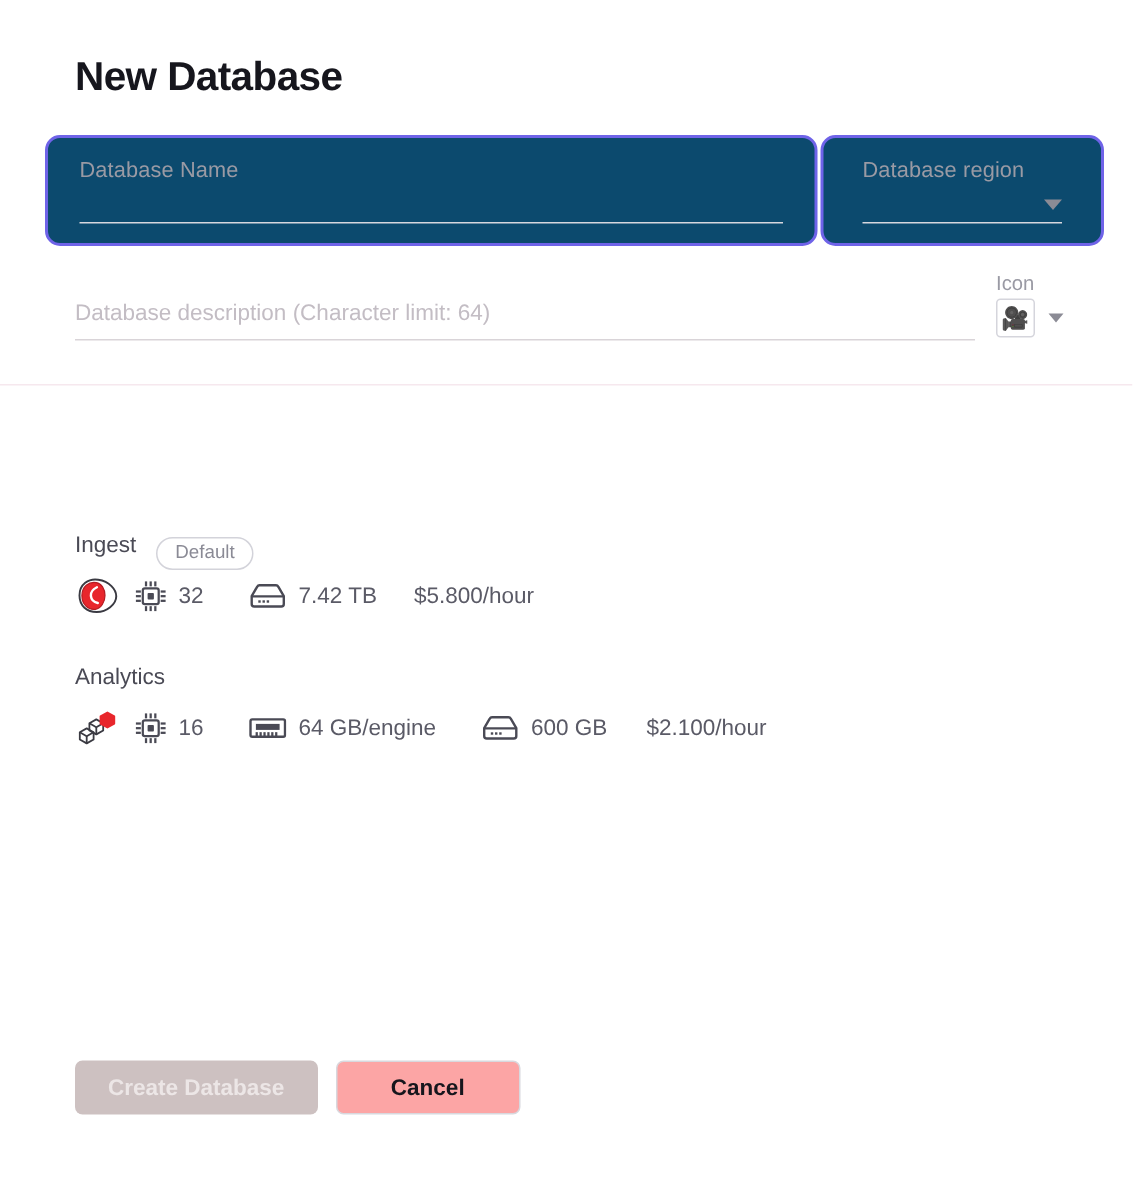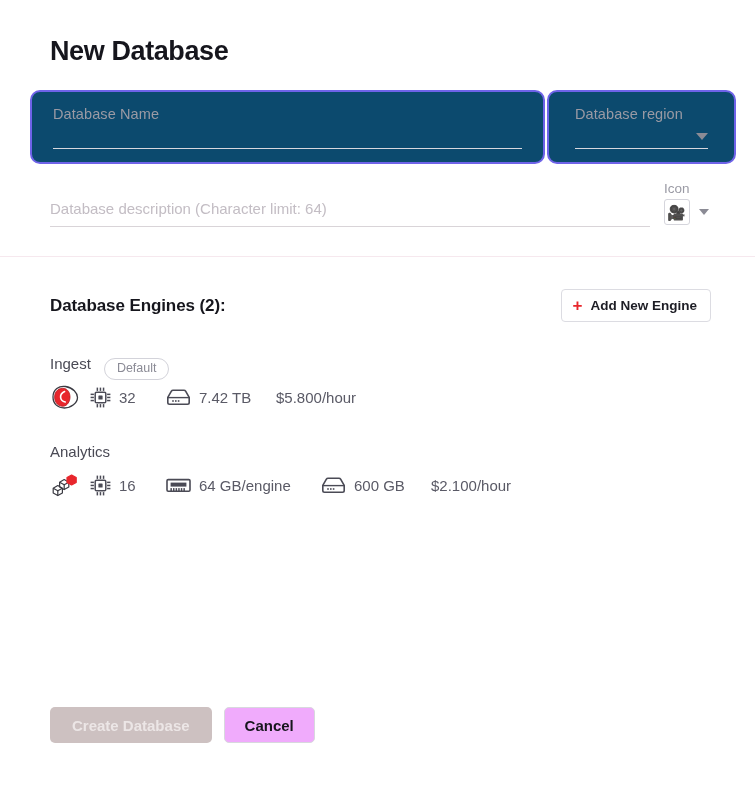--- a/index.html
+++ b/index.html
@@ -246,25 +246,25 @@
     border: 0;
     border-radius: 5px;
     padding: 0 22px;
     height: 36px;
     font-family: "Liberation Sans", sans-serif;
     font-size: 15px;
     font-weight: 700;
     cursor: default;
   }
   .btn-cancel {
-    background: #f0abfc;
+    background: #fca5a5;
     color: #16161d;
     border: 1px solid #d8d8de;
     border-radius: 5px;
-    padding: 0 20px;
+    padding: 0 36px;
     height: 36px;
     font-family: "Liberation Sans", sans-serif;
     font-size: 15px;
     font-weight: 700;
     cursor: pointer;
   }
 </style>
 </head>
 <body>
 
@@ -295,27 +295,20 @@
   <div class="icon-picker">
     <div class="icon-picker-label">Icon</div>
     <div class="icon-picker-row">
       <div class="icon-box">🎥</div>
       <div class="icon-caret"></div>
     </div>
   </div>
 
   <div class="divider"></div>
 
-  <div class="engines-header">
-    <div class="engines-title">Database Engines (2):</div>
-    <button class="add-engine-btn">
-      <span class="plus-icon">+</span>
-      <span>Add New Engine</span>
-    </button>
-  </div>
 
   <div class="engine-list">
 
     <div class="engine-row">
       <div class="engine-name-line">
         <span class="engine-name">Ingest</span>
         <span class="chip-default">Default</span>
       </div>
       <div class="engine-specs">
 

